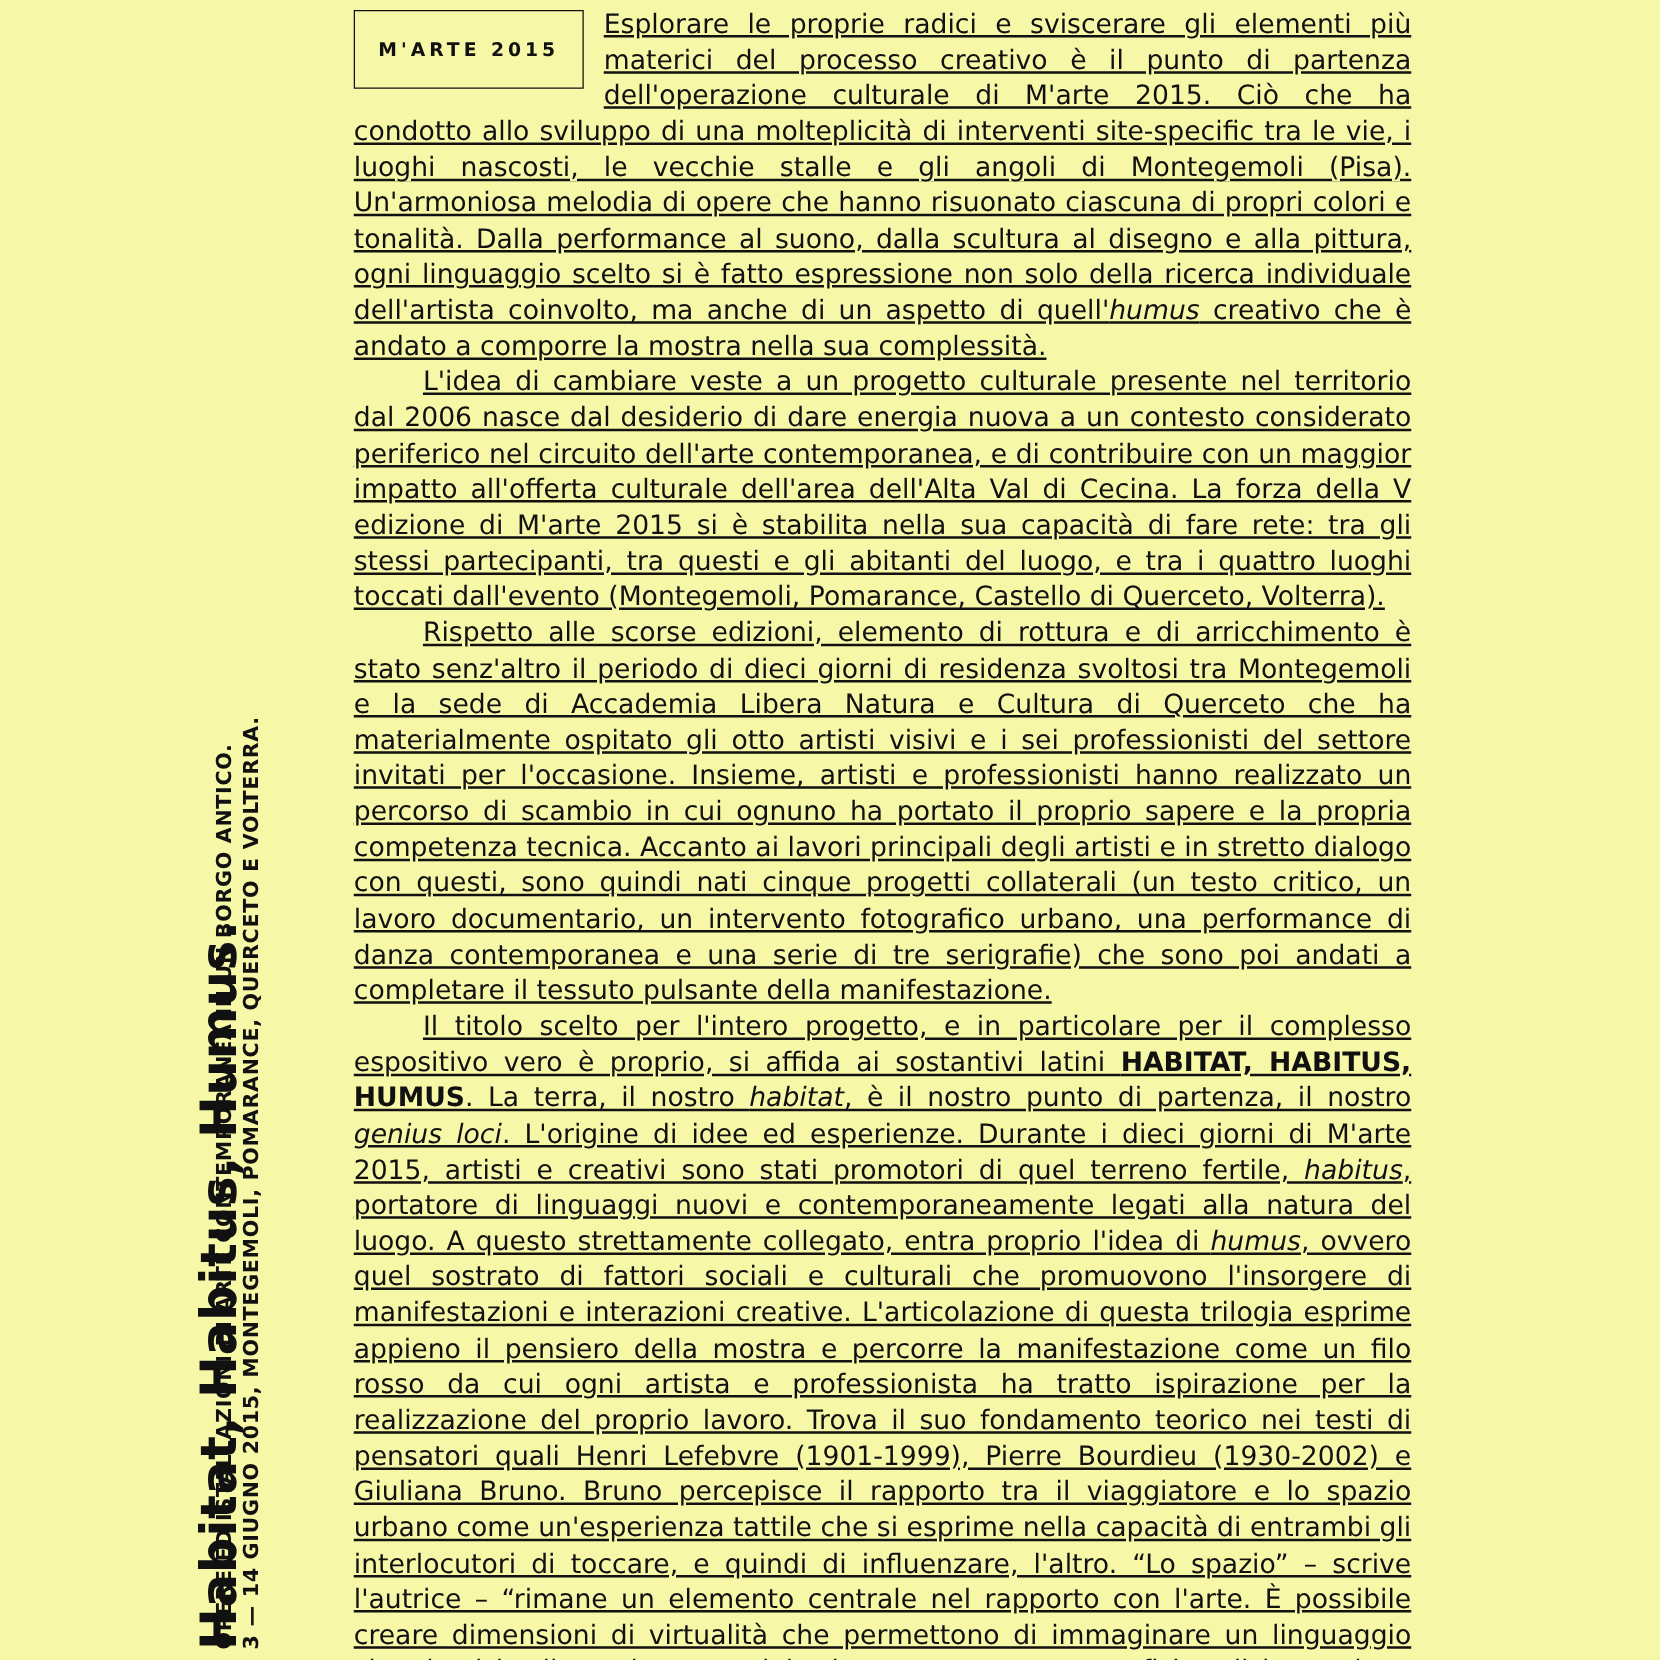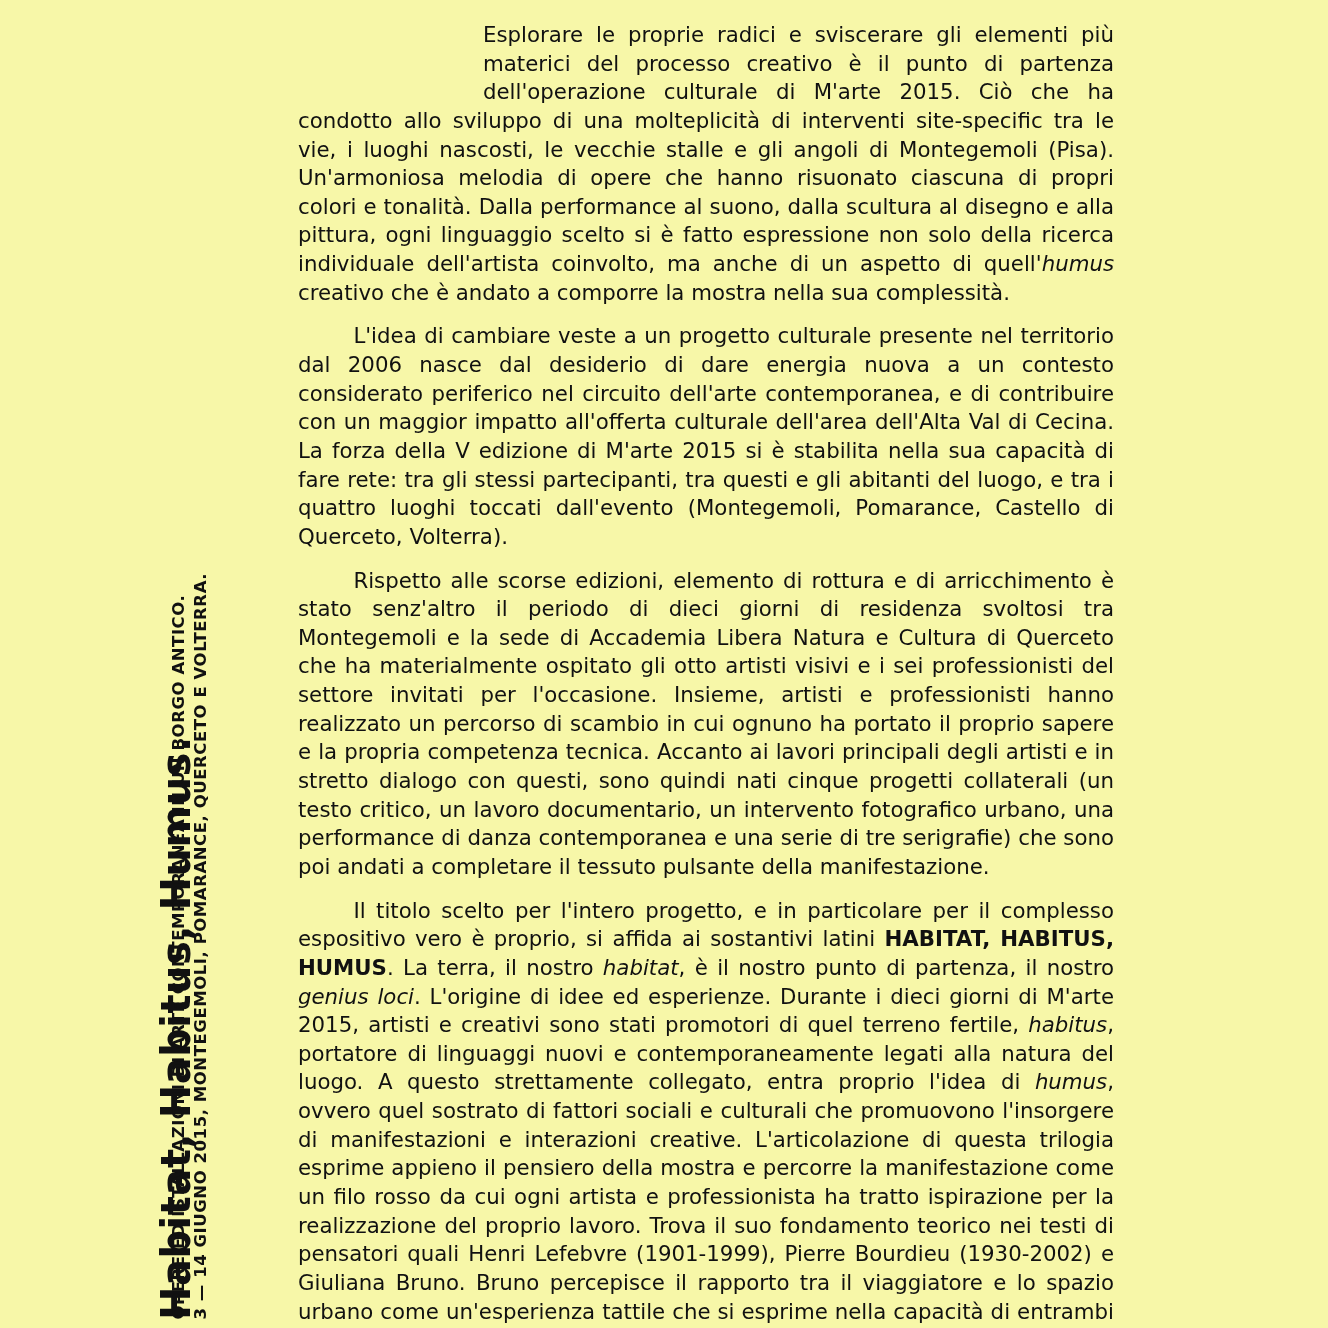--- a/index.html
+++ b/index.html
@@ -76,21 +76,22 @@
     top: 6px;
     width: 846px;
     font-size: 21.3px;
     line-height: 1.345;
     color: #111111;
     text-align: justify;
     text-justify: inter-word;
     hyphens: manual;
   }
   .body-text p {
-    margin: 15px;
+    margin: 0;
+    text-decoration: underline;
   }
   .body-text p.indent {
     text-indent: 2.6em;
   }
   .float-badge {
     float: left;
     width: 200px;
     height: 74px;
     shape-outside: inset(0);
   }
@@ -103,20 +104,21 @@
 <div class="page">
 
   <div class="left-col">
     <div class="vert-title">Habitat, Habitus, Humus.</div>
     <div class="vert-sub-wrap">
       <div>OPERE ED ISTALLAZIONI DI ARTE CONTEMPORANEA IN UN BORGO ANTICO.</div>
       <div>3 — 14 GIUGNO 2015, MONTEGEMOLI, POMARANCE, QUERCETO E VOLTERRA.</div>
     </div>
   </div>
 
+  <div class="badge">M'ARTE 2015</div>
 
   <div class="body-text">
     <div class="float-badge"></div>
     <p><span>Esplorare le proprie radici e sviscerare gli elementi più materici del processo creativo è il punto di partenza dell'operazione culturale di M'arte 2015. Ciò che ha condotto allo sviluppo di una molteplicità di interventi site-specific tra le vie, i luoghi nascosti, le vecchie stalle e gli angoli di Montegemoli (Pisa). Un'armoniosa melodia di opere che hanno risuonato ciascuna di propri colori e tonalità. Dalla performance al suono, dalla scultura al disegno e alla pittura, ogni linguaggio scelto si è fatto espressione non solo della ricerca individuale dell'artista coinvolto, ma anche di un aspetto di quell'</span><span class="i">humus</span><span> creativo che è andato a comporre la mostra nella sua complessità.</span></p>
     <p class="indent">L'idea di cambiare veste a un progetto culturale presente nel territorio dal 2006 nasce dal desiderio di dare energia nuova a un contesto considerato periferico nel circuito dell'arte contemporanea, e di contribuire con un maggior impatto all'offerta culturale dell'area dell'Alta Val di Cecina. La forza della V edizione di M'arte 2015 si è stabilita nella sua capacità di fare rete: tra gli stessi partecipanti, tra questi e gli abitanti del luogo, e tra i quattro luoghi toccati dall'evento (Montegemoli, Pomarance, Castello di Querceto, Volterra).</p>
     <p class="indent">Rispetto alle scorse edizioni, elemento di rottura e di arricchimento è stato senz'altro il periodo di dieci giorni di residenza svoltosi tra Montegemoli e la sede di Accademia Libera Natura e Cultura di Querceto che ha materialmente ospitato gli otto artisti visivi e i sei professionisti del settore invitati per l'occasione. Insieme, artisti e professionisti hanno realizzato un percorso di scambio in cui ognuno ha portato il proprio sapere e la propria competenza tecnica. Accanto ai lavori principali degli artisti e in stretto dialogo con questi, sono quindi nati cinque progetti collaterali (un testo critico, un lavoro documentario, un intervento fotografico urbano, una performance di danza contemporanea e una serie di tre serigrafie) che sono poi andati a completare il tessuto pulsante della manifestazione.</p>
     <p class="indent"><span>Il titolo scelto per l'intero progetto, e in particolare per il complesso espositivo vero è proprio, si affida ai sostantivi latini </span><span class="b">HABITAT, HABITUS, HUMUS</span><span>. La terra, il nostro </span><span class="i">habitat</span><span>, è il nostro punto di partenza, il nostro </span><span class="i">genius loci</span><span>. L'origine di idee ed esperienze. Durante i dieci giorni di M'arte 2015, artisti e creativi sono stati promotori di quel terreno fertile, </span><span class="i">habitus</span><span>, portatore di linguaggi nuovi e contemporaneamente legati alla natura del luogo. A questo strettamente collegato, entra proprio l'idea di </span><span class="i">humus</span><span>, ovvero quel sostrato di fattori sociali e culturali che promuovono l'insorgere di manifestazioni e interazioni creative. L'articolazione di questa trilogia esprime appieno il pensiero della mostra e percorre la manifestazione come un filo rosso da cui ogni artista e professionista ha tratto ispirazione per la realizzazione del proprio lavoro. Trova il suo fondamento teorico nei testi di pensatori quali Henri Lefebvre (1901-1999), Pierre Bourdieu (1930-2002) e Giuliana Bruno. Bruno percepisce il rapporto tra il viaggiatore e lo spazio urbano come un'esperienza tattile che si esprime nella capacità di entrambi gli interlocutori di toccare, e quindi di influenzare, l'altro. “Lo spazio” – scrive l'autrice – “rimane un elemento centrale nel rapporto con l'arte. È possibile creare dimensioni di virtualità che permettono di immaginare un linguaggio che ricrei la dimensione spaziale, intesa come rapporto fisico di interazione che mette in movimento percorsi della memoria, una dimensione che non sia limitata a se stessa ma che conduca in altri luoghi.”</span></p>
   </div>
 
 </div>

